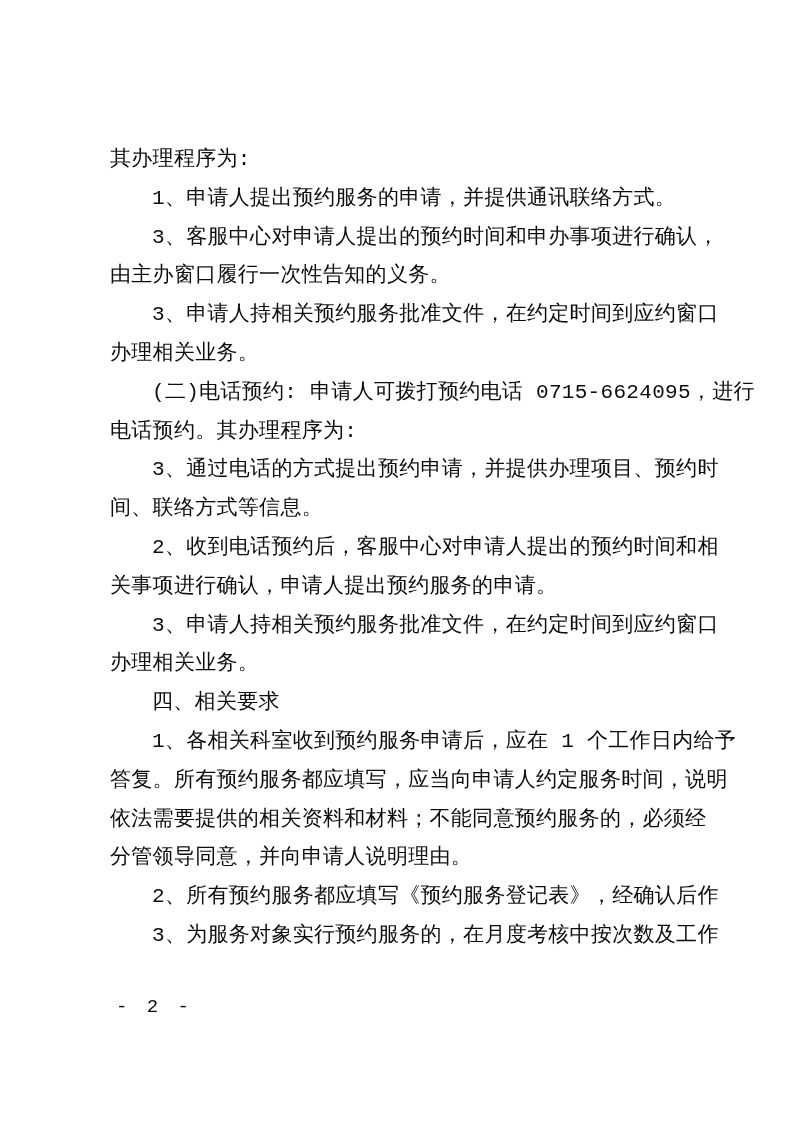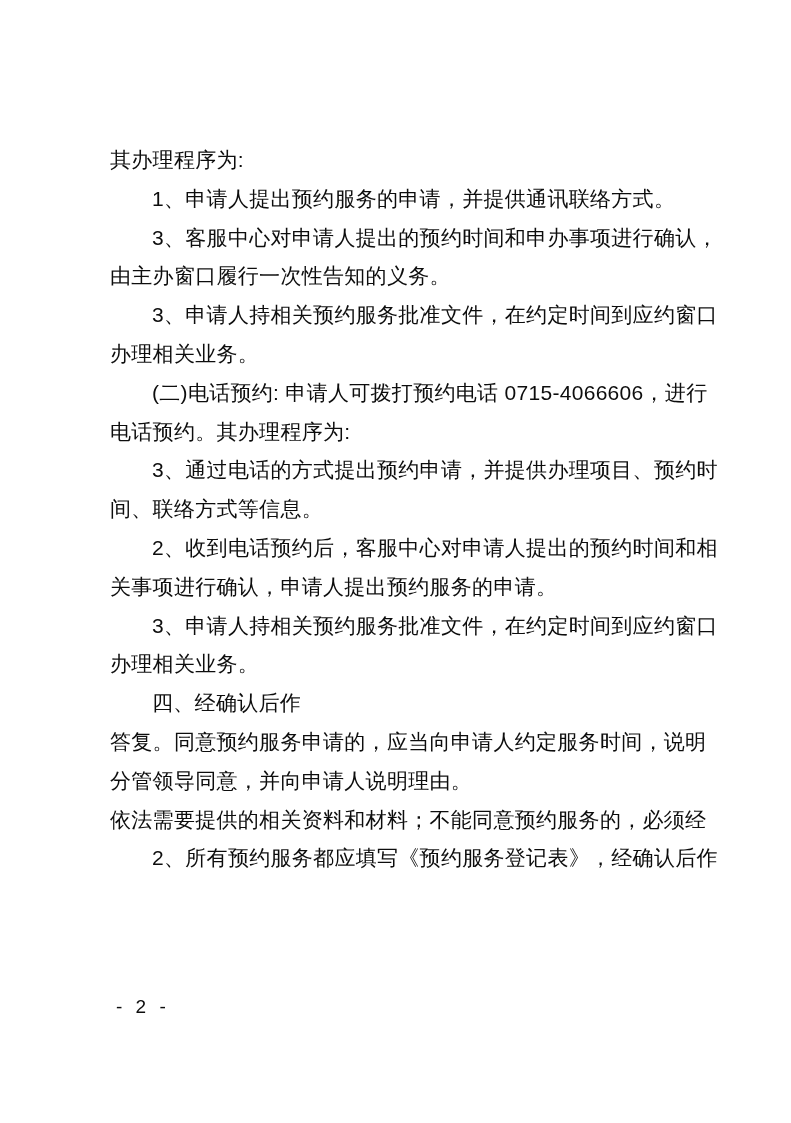--- a/index.html
+++ b/index.html
@@ -6,21 +6,21 @@
     margin: 0;
     padding: 0;
     background: #ffffff;
   }
   .page {
     position: relative;
     width: 791px;
     height: 1123px;
     background: #ffffff;
     overflow: hidden;
-    font-family: Liberation Sans, sans-serif;
+    font-family: Liberation Mono, monospace;
     color: #0d0d0d;
   }
   .content {
     position: absolute;
     left: 110px;
     top: 141px;
     width: 594px;
   }
   .line {
     font-size: 21px;
@@ -45,28 +45,30 @@
 <body>
 
 <div class="page">
   <div class="content">
     <div class="line">其办理程序为:</div>
     <div class="line indent">1、申请人提出预约服务的申请，并提供通讯联络方式。</div>
     <div class="line indent">3、客服中心对申请人提出的预约时间和申办事项进行确认，</div>
     <div class="line">由主办窗口履行一次性告知的义务。</div>
     <div class="line indent">3、申请人持相关预约服务批准文件，在约定时间到应约窗口</div>
     <div class="line">办理相关业务。</div>
-    <div class="line indent">(二)电话预约: 申请人可拨打预约电话 0715-4066606，进行</div>
+    <div class="line indent">(二)电话预约: 申请人可拨打预约电话 0715-6624095，进行</div>
     <div class="line">电话预约。其办理程序为:</div>
     <div class="line indent">3、通过电话的方式提出预约申请，并提供办理项目、预约时</div>
     <div class="line">间、联络方式等信息。</div>
     <div class="line indent">2、收到电话预约后，客服中心对申请人提出的预约时间和相</div>
     <div class="line">关事项进行确认，申请人提出预约服务的申请。</div>
     <div class="line indent">3、申请人持相关预约服务批准文件，在约定时间到应约窗口</div>
     <div class="line">办理相关业务。</div>
-    <div class="line indent">四、经确认后作</div>
-    <div class="line">答复。同意预约服务申请的，应当向申请人约定服务时间，说明</div>
+    <div class="line indent">四、相关要求</div>
+    <div class="line indent">1、各相关科室收到预约服务申请后，应在 1 个工作日内给予</div>
+    <div class="line">答复。所有预约服务都应填写，应当向申请人约定服务时间，说明</div>
+    <div class="line">依法需要提供的相关资料和材料；不能同意预约服务的，必须经</div>
     <div class="line">分管领导同意，并向申请人说明理由。</div>
-    <div class="line">依法需要提供的相关资料和材料；不能同意预约服务的，必须经</div>
     <div class="line indent">2、所有预约服务都应填写《预约服务登记表》，经确认后作</div>
+    <div class="line indent">3、为服务对象实行预约服务的，在月度考核中按次数及工作</div>
   </div>
   <div class="page-number">- 2 -</div>
 </div>
 
 </body></html>

